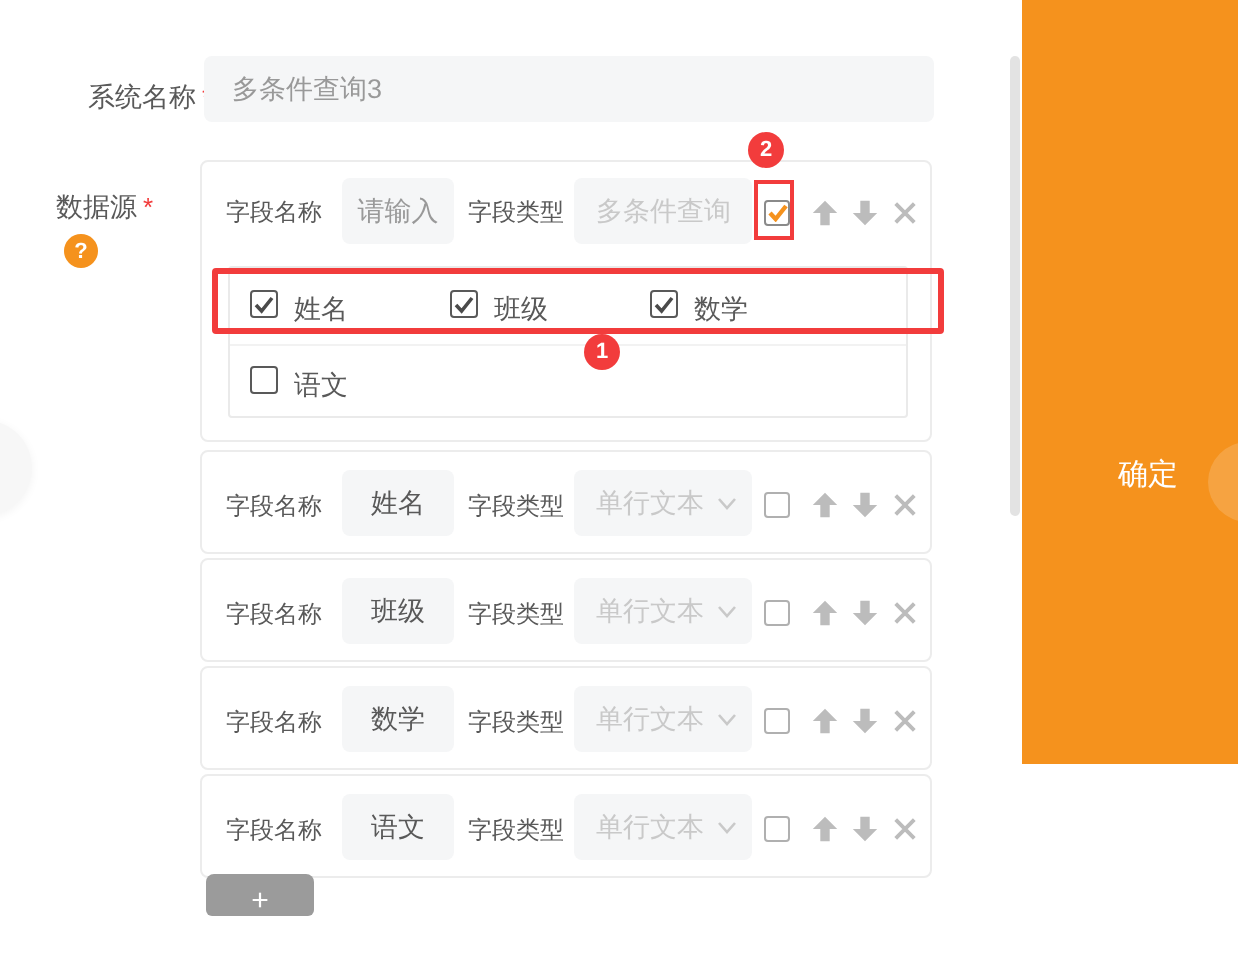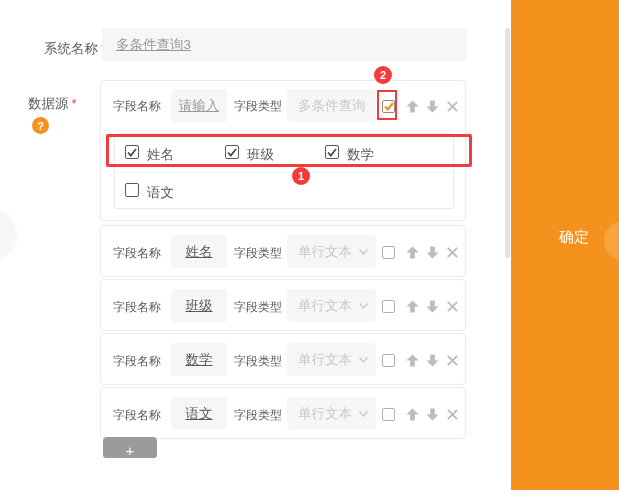--- a/index.html
+++ b/index.html
@@ -3,21 +3,21 @@
 <meta charset="utf-8">
 <style>
   html,body{margin:0;padding:0;}
   body{font-family:"Liberation Sans","DejaVu Sans",sans-serif;}
   #screen{position:relative;width:619px;height:490px;background:#ffffff;overflow:hidden;}
 
   .lbl{position:absolute;font-size:13.5px;color:#595959;white-space:nowrap;}
   .req{color:#f23c3c;margin-left:3px;font-size:13px;}
 
   .ginput{position:absolute;background:#f5f6f7;border-radius:4px;box-sizing:border-box;
-          font-size:13.5px;color:#999;display:flex;align-items:center;text-decoration:underline;}
+          font-size:13.5px;color:#999;display:flex;align-items:center;}
   .ginput.value{color:#595959;justify-content:center;}
   .ginput.ph{justify-content:center;}
   .gselect{position:absolute;background:#f5f6f7;border-radius:4px;box-sizing:border-box;
           font-size:13.5px;color:#c9c9c9;display:flex;align-items:center;padding:0 8px 0 11px;
           justify-content:space-between;}
 
   .panel{position:absolute;left:100px;width:366px;background:#fff;border:1px solid #ececec;
          border-radius:4px;box-sizing:border-box;}
 
   .row-label{position:absolute;font-size:12px;color:#595959;white-space:nowrap;}
@@ -37,21 +37,21 @@
   .anno-box{position:absolute;border:3px solid #f23c3c;box-sizing:border-box;border-radius:2px;z-index:8;}
   .anno-box-thin{position:absolute;border:2px solid #f23c3c;box-sizing:border-box;z-index:8;}
   .anno-circle{position:absolute;width:18px;height:18px;border-radius:50%;background:#f23c3c;
                color:#fff;font-size:11px;font-weight:bold;display:flex;align-items:center;
                justify-content:center;z-index:9;}
 
   .help-circle{position:absolute;left:32px;top:117px;width:17px;height:17px;border-radius:50%;
                background:#f5921d;color:#fff;font-size:11px;font-weight:bold;display:flex;
                align-items:center;justify-content:center;}
 
-  #drawer{position:absolute;left:511px;top:0;width:108px;height:490px;background:#f5921d;}
+  #drawer{position:absolute;left:511px;top:0;width:108px;height:382px;background:#f5921d;}
   #confirm-btn{position:absolute;left:48px;top:228px;color:#ffffff;font-size:15px;cursor:pointer;}
   #drawer-edge-circle{position:absolute;left:93px;top:221px;width:40px;height:40px;border-radius:50%;
                background:rgba(255,255,255,0.16);}
 
   #scrollbar-thumb{position:absolute;left:505px;top:28px;width:5px;height:230px;border-radius:3px;
                background:#e3e3e3;}
   #left-edge-circle{position:absolute;left:-32px;top:210px;width:48px;height:48px;border-radius:50%;
                background:#f7f7f7;box-shadow:0 1px 5px rgba(0,0,0,0.05);}
 
   #add-field-btn{position:absolute;left:103px;top:437px;width:54px;height:21px;background:#9b9b9b;

